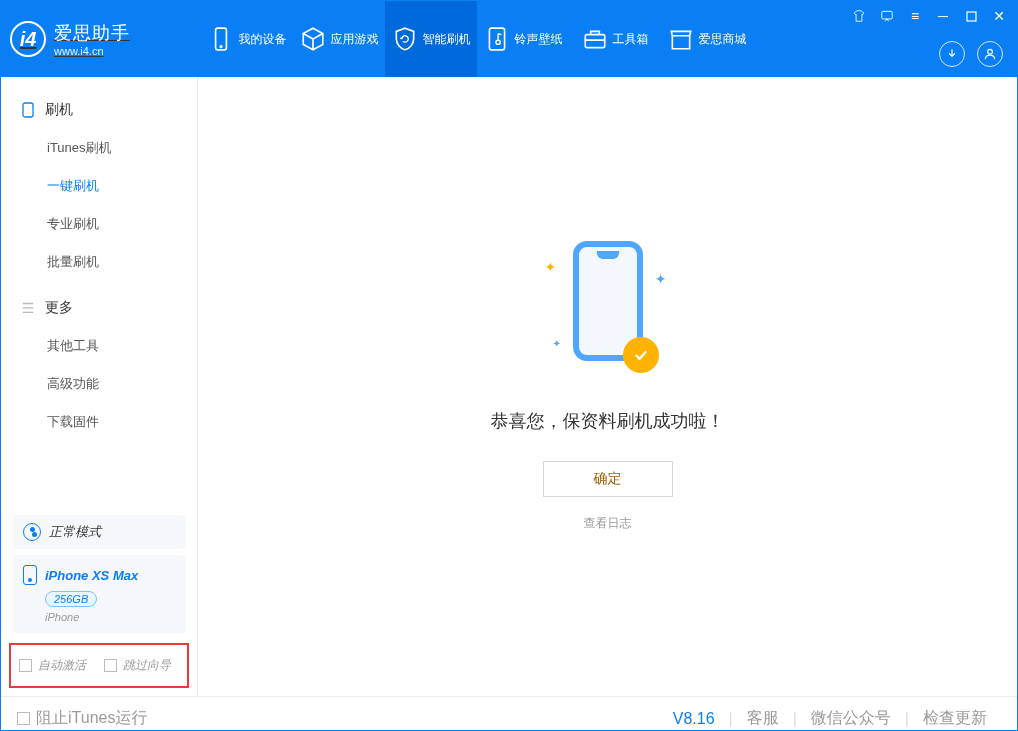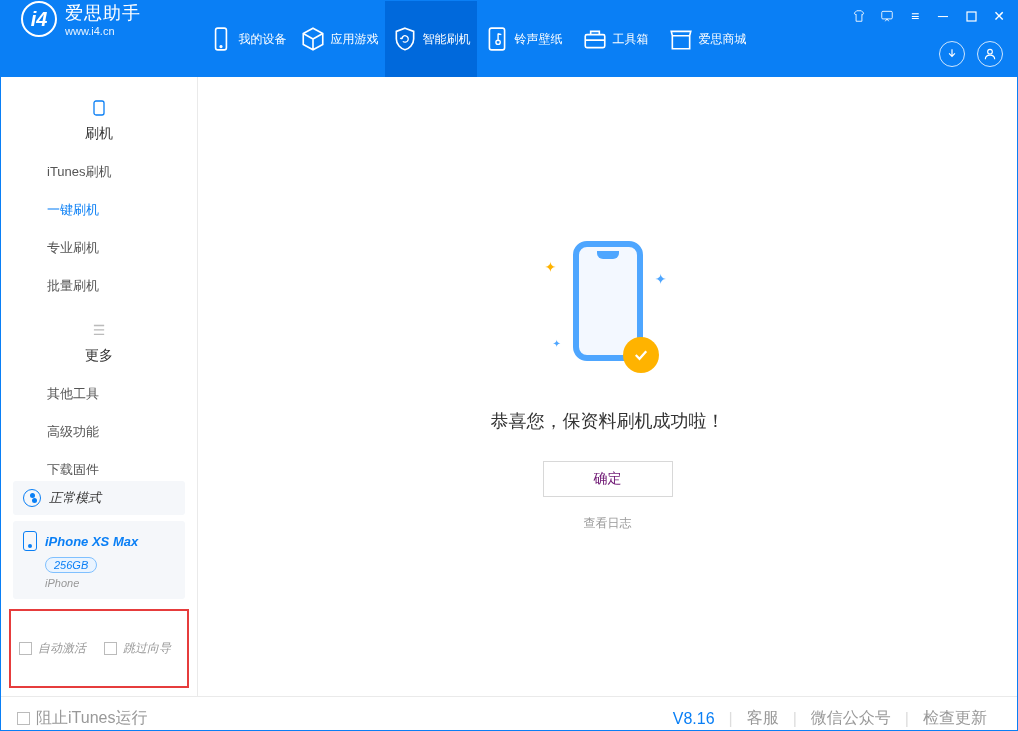--- a/index.html
+++ b/index.html
@@ -1,67 +1,67 @@
 <!DOCTYPE html>
 <html><head>
 <meta charset="utf-8">
 <style>
 * { margin: 0; padding: 0; box-sizing: border-box; }
 body { font-family: "Microsoft YaHei", -apple-system, sans-serif; font-size: 13px; color: #333; background: #fff; width: 1018px; height: 731px; overflow: hidden; border: 1px solid #0a7ff5; }
 .header { height: 76px; background: #0a7ff5; display: flex; align-items: stretch; position: relative; }
-.logo-area { width: 200px; display: flex; padding-left: 20px; gap: 8px; }
+.logo-area { width: 200px; display: flex; align-items: center; padding-left: 9px; gap: 8px; text-decoration: underline; }
 .logo-icon { width: 36px; height: 36px; border: 2.5px solid #fff; border-radius: 50%; display: flex; align-items: center; justify-content: center; color: #fff; font-weight: bold; font-size: 20px; font-style: italic; }
 .logo-text { color: #fff; }
 .logo-title { font-size: 18px; font-weight: 500; letter-spacing: 1px; }
 .logo-sub { font-size: 11px; opacity: 0.9; }
 .tabs { display: flex; align-items: stretch; }
 .tab { width: 92px; display: flex; flex-direction: row; align-items: center; justify-content: center; gap: 5px; color: #fff; cursor: pointer; position: relative; }
 .tab.active { background: #0069dc; }
 .tab-label { font-size: 12px; }
 .tab-icon { width: 26px; height: 26px; display: flex; align-items: center; justify-content: center; }
 .tab-icon svg { width: 26px; height: 26px; fill: #fff; stroke: #fff; }
 .header-right { position: absolute; right: 14px; top: 40px; display: flex; gap: 12px; align-items: center; }
 .hr-icon { width: 26px; height: 26px; border: 1.5px solid rgba(255,255,255,0.8); border-radius: 50%; display: flex; align-items: center; justify-content: center; cursor: pointer; color: #fff; }
 .win-controls { position: absolute; right: 8px; top: 6px; display: flex; gap: 8px; align-items: center; }
 .win-btn { width: 20px; height: 18px; display: flex; align-items: center; justify-content: center; cursor: pointer; color: #fff; font-size: 14px; }
 .body-area { display: flex; height: 619px; }
 .sidebar { width: 197px; border-right: 1px solid #eaeaea; background: #fff; display: flex; flex-direction: column; }
 .side-scroll { flex: 1; padding-top: 14px; overflow: hidden; }
 .side-group { margin-bottom: 8px; }
-.side-group-title { display: flex; align-items: center; gap: 10px; padding: 10px 20px; font-size: 14px; color: #333; cursor: pointer; flex-direction: column; }
+.side-group-title { display: flex; align-items: center; gap: 10px; padding: 10px 20px; font-size: 14px; color: #333; cursor: pointer; }
 .side-group-title .gicon { width: 14px; height: 14px; display: flex; align-items: center; justify-content: center; color: #0a7ff5; }
 .side-item { padding: 10px 20px 10px 46px; font-size: 13px; color: #555; cursor: pointer; }
 .side-item.active { color: #0a7ff5; }
 .side-bottom { padding: 0; font-style: italic; }
 .device-status { margin: 6px 12px; background: #f5f7fa; border-radius: 3px; padding: 8px 10px; display: flex; align-items: center; gap: 8px; cursor: pointer; }
 .ds-icon { width: 18px; height: 18px; border: 1.5px solid #0a7ff5; border-radius: 50%; position: relative; display: flex; align-items: center; justify-content: center; }
 .ds-icon::before, .ds-icon::after { content: ''; position: absolute; background: #0a7ff5; border-radius: 50%; }
 .ds-icon::before { width: 5px; height: 5px; top: 3px; left: 6px; }
 .ds-icon::after { width: 5px; height: 5px; bottom: 3px; right: 3px; }
 .device-card { margin: 0 12px 10px; background: #f5f7fa; border-radius: 3px; padding: 10px 10px; cursor: pointer; }
 .dc-head { display: flex; align-items: center; gap: 8px; font-weight: bold; color: #0a7ff5; font-size: 13px; }
 .dc-phone-icon { width: 14px; height: 20px; border: 1.5px solid #0a7ff5; border-radius: 3px; position: relative; }
 .dc-phone-icon::after { content: ''; position: absolute; bottom: 2px; left: 50%; transform: translateX(-50%); width: 4px; height: 4px; border-radius: 50%; background: #0a7ff5; }
 .dc-badge { display: inline-block; margin: 6px 0 4px 22px; padding: 1px 8px; border: 1px solid #7fc0ff; border-radius: 9px; font-size: 11px; color: #0a7ff5; background: #eaf4ff; }
 .dc-sub { margin-left: 22px; font-size: 11px; color: #999; }
-.redbox { margin: 0 8px 8px; border: 2px solid #e63c3c; padding: 29px 8px; display: flex; gap: 18px; align-items: center; }
+.redbox { margin: 0 8px 8px; border: 2px solid #e63c3c; padding: 12px 8px; display: flex; gap: 18px; align-items: center; }
 .checkbox-row { display: flex; align-items: center; gap: 6px; font-size: 12px; color: #999; cursor: pointer; }
 .checkbox { width: 13px; height: 13px; border: 1px solid #bbb; background: #fff; }
 .main { flex: 1; position: relative; display: flex; flex-direction: column; align-items: center; justify-content: center; }
 .phone-illust { width: 90px; height: 140px; position: relative; margin-bottom: 28px; }
 .phone-body { position: absolute; left: 10px; top: 0; width: 70px; height: 120px; border: 6px solid #4ea6ff; border-radius: 14px; background: #f3f8ff; }
 .phone-body::before { content: ''; position: absolute; top: 4px; left: 50%; transform: translateX(-50%); width: 22px; height: 8px; background: #4ea6ff; border-radius: 0 0 6px 6px; }
 .check-badge { position: absolute; right: -6px; bottom: 8px; width: 36px; height: 36px; background: #ffb300; border-radius: 50%; display: flex; align-items: center; justify-content: center; }
 .check-badge svg { width: 18px; height: 18px; }
 .sparkle { position: absolute; font-size: 14px; }
 .s1 { left: -18px; top: 18px; color: #ffb300; }
 .s2 { right: -14px; top: 30px; color: #4ea6ff; }
 .s3 { left: -10px; bottom: 32px; color: #4ea6ff; font-size: 10px; }
 .success-text { font-size: 18px; color: #333; margin-bottom: 28px; }
-.ok-btn { width: 130px; height: 36px; border: 1px solid #d8d8d8; background: #fff; color: #701a75; font-size: 14px; cursor: pointer; margin-bottom: 18px; }
+.ok-btn { width: 130px; height: 36px; border: 1px solid #d8d8d8; background: #fff; color: #a16207; font-size: 14px; cursor: pointer; margin-bottom: 18px; }
 .log-link { font-size: 12px; color: #999; cursor: pointer; }
 .footer { height: 44px; border-top: 1px solid #eaeaea; display: flex; align-items: center; padding: 0 16px; font-size: 16px; color: #999; }
 .footer-left { display: flex; align-items: center; gap: 6px; cursor: pointer; }
 .footer-right { margin-left: auto; display: flex; align-items: center; gap: 0; }
 .footer-right span { padding: 0 14px; cursor: pointer; }
 .footer-right .sep { color: #ddd; padding: 0; cursor: default; }
 .version { color: #0a7ff5; padding-right: 14px; }
 </style>
 </head>
 <body>

